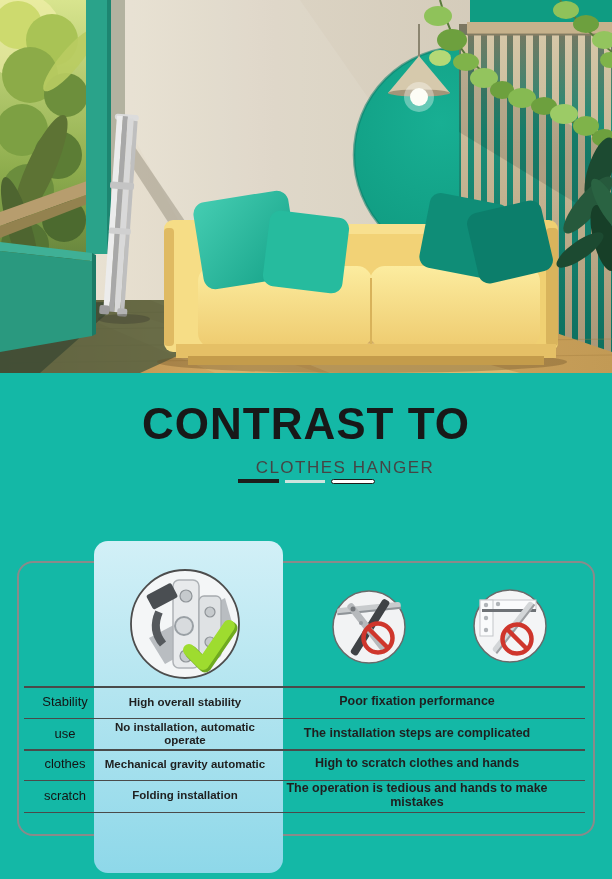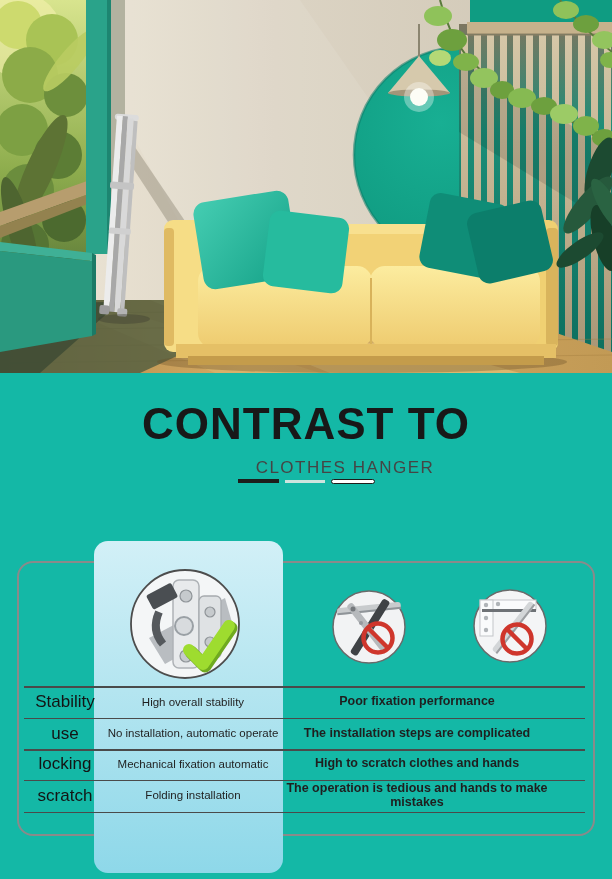--- a/index.html
+++ b/index.html
@@ -17,22 +17,22 @@
   .d3{width:44px;height:5px;background:#ffffff;border:1.4px solid #1d1d1b;border-radius:3px;box-sizing:border-box;}
   
   .hl{position:absolute;left:94px;top:541px;width:189px;height:332px;border-radius:14px;
       background:linear-gradient(180deg,#d2f0f7 0%,#b4e5f0 45%,#8ed8e9 100%);z-index:1;}
   .frame{position:absolute;left:17px;top:561px;width:578px;height:275px;border:2px solid #8a8a8a;
          border-radius:16px;box-sizing:border-box;background:transparent;z-index:0;}
   .sep{position:absolute;left:24px;width:561px;height:1.6px;background:#4a4a4a;z-index:2;}
   .s1{top:686px;} .s2{top:717.5px;} .s3{top:749px;} .s4{top:779.5px;} .s5{top:811.5px;}
   .cell{position:absolute;display:flex;align-items:center;justify-content:center;text-align:center;
         z-index:3;color:#1f1f1f;line-height:1.05;}
-  .label{left:17px;width:96px;font-size:17px;font-weight:400;color:#141414;}
-  .prod{left:106px;width:174px;font-size:11.5px;font-weight:400;}
+  .label{left:17px;width:96px;font-size:13px;font-weight:400;color:#141414;}
+  .prod{left:98px;width:174px;font-size:11.5px;font-weight:700;}
   .comp{left:283px;width:268px;font-size:12.5px;font-weight:700;}
   .r1{top:687px;height:30px;} .r2{top:718px;height:31px;} .r3{top:749px;height:30px;} .r4{top:780px;height:31px;}
   .cimg{position:absolute;z-index:3;}
   .img1{left:129px;top:568px;}
   .img2{left:331px;top:589px;}
   .img3{left:472px;top:588px;}
 </style>
 </head>
 <body>
 
@@ -323,22 +323,22 @@
     <div class="sep s5"></div>
 
     <div class="cell label r1">Stability</div>
     <div class="cell prod r1">High overall stability</div>
     <div class="cell comp r1">Poor fixation performance</div>
 
     <div class="cell label r2">use</div>
     <div class="cell prod r2">No installation, automatic operate</div>
     <div class="cell comp r2">The installation steps are complicated</div>
 
-    <div class="cell label r3">locking</div>
-    <div class="cell prod r3">Mechanical fixation automatic</div>
+    <div class="cell label r3">clothes</div>
+    <div class="cell prod r3">Mechanical gravity automatic</div>
     <div class="cell comp r3">High to scratch clothes and hands</div>
 
     <div class="cell label r4">scratch</div>
     <div class="cell prod r4">Folding installation</div>
     <div class="cell comp r4">The operation is tedious and hands to make mistakes</div>
   </div>
 
 </div>
 
 </body></html>

